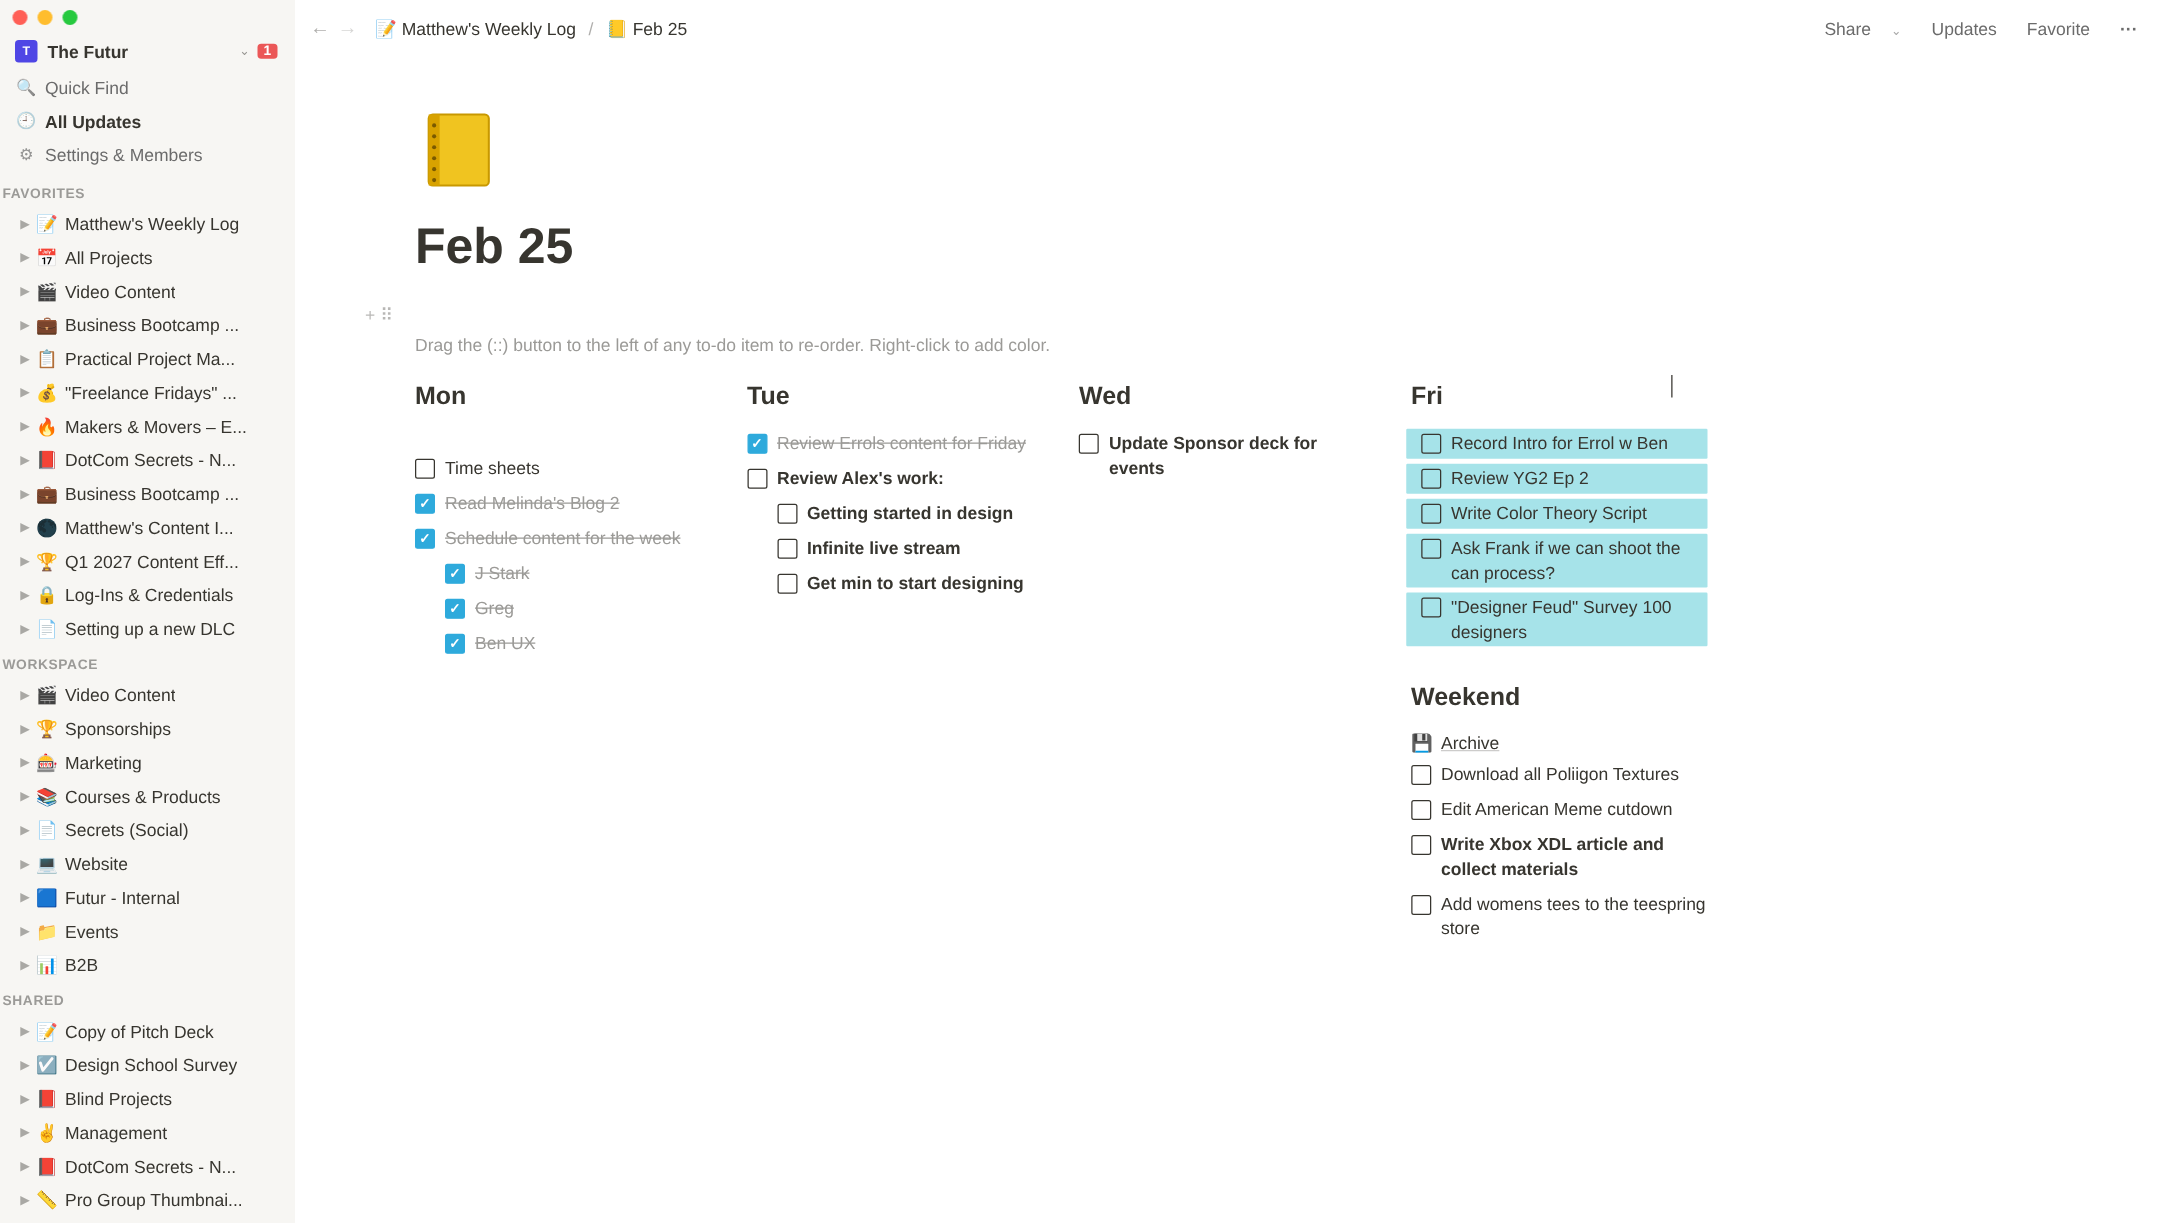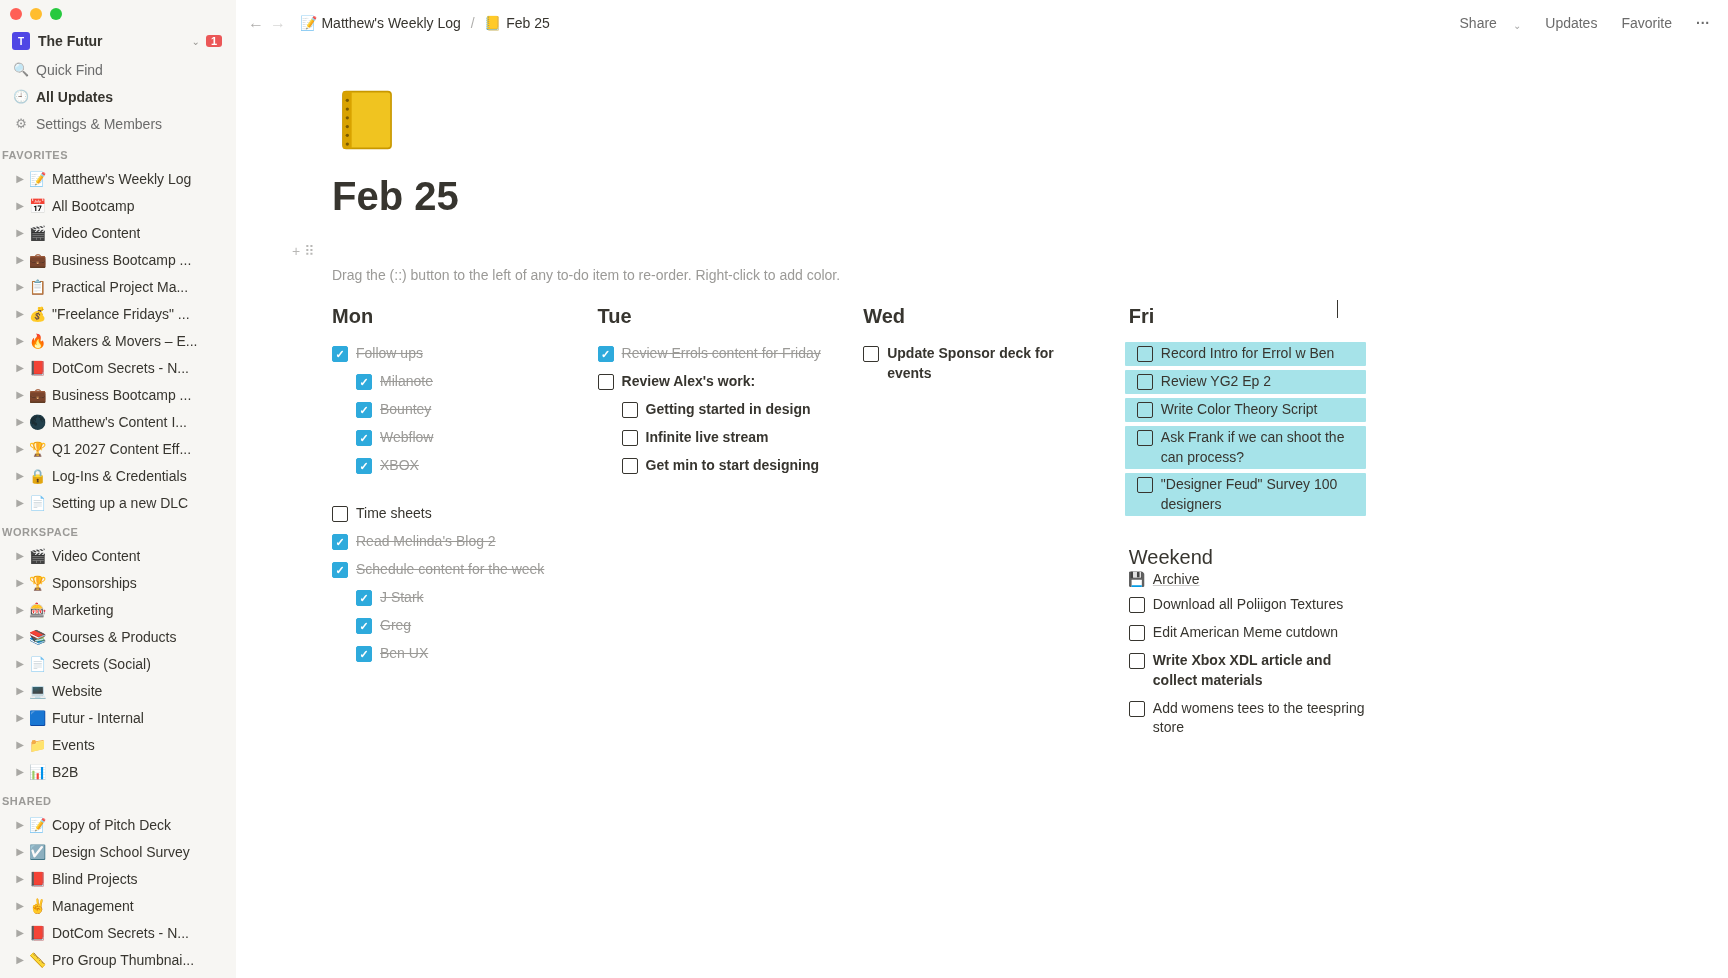--- a/index.html
+++ b/index.html
@@ -74,21 +74,21 @@
 
     .todo.hl { background: #a6e3e9; border-radius: 1px; padding: 2px 12px; margin-left: -4px; margin-bottom: 4px; }
     .todo.hl .chk { border-color: #37352f; background: transparent; }
 
     .spacer { height: 20px; }
 
     .page-link { display: flex; align-items: center; gap: 8px; padding: 2px 0; margin-bottom: 4px; cursor: pointer; }
     .page-link .pl-icon { width: 16px; text-align: center; }
     .page-link .pl-text { text-decoration: underline; text-decoration-color: rgba(55,53,47,0.25); }
 
-    .sub-title { font-size: 20px; font-weight: 400; margin-top: 30px; }
+    .sub-title { font-size: 20px; font-weight: 700; margin-top: 30px; margin-bottom: 14px; }
 
     
     ::-webkit-scrollbar { width: 8px; }
     ::-webkit-scrollbar-thumb { background: rgba(0,0,0,0.2); border-radius: 4px; }
 
     svg.emoji-notebook { width: 70px; height: 70px; }
   </style>
 </head>
 <body>
 
@@ -126,21 +126,21 @@
     <div class="sb-heading">FAVORITES</div>
     <div id="fav-list">
         <div class="sb-page">
           <span class="disclose">▶</span>
           <span class="pg-icon">📝</span>
           <span class="pg-label">Matthew's Weekly Log</span>
         </div>
         <div class="sb-page">
           <span class="disclose">▶</span>
           <span class="pg-icon">📅</span>
-          <span class="pg-label">All Bootcamp</span>
+          <span class="pg-label">All Projects</span>
         </div>
         <div class="sb-page">
           <span class="disclose">▶</span>
           <span class="pg-icon">🎬</span>
           <span class="pg-label">Video Content</span>
         </div>
         <div class="sb-page">
           <span class="disclose">▶</span>
           <span class="pg-icon">💼</span>
           <span class="pg-label">Business Bootcamp ...</span>
@@ -325,42 +325,20 @@
             <span>+</span>
             <span>⠿</span>
           </div>
         </div>
         <div class="hint-text">Drag the (::) button to the left of any to-do item to re-order. Right-click to add color.</div>
 
         <div class="board">
 
           <div>
             <div class="col-title">Mon</div>
-            <div id="mon-list">
-                <div class="todo done">
-                  <span class="chk"></span>
-                  <span class="txt">Follow ups</span>
-                </div>
-                <div class="todo done indent-1">
-                  <span class="chk"></span>
-                  <span class="txt">Milanote</span>
-                </div>
-                <div class="todo done indent-1">
-                  <span class="chk"></span>
-                  <span class="txt">Bountey</span>
-                </div>
-                <div class="todo done indent-1">
-                  <span class="chk"></span>
-                  <span class="txt">Webflow</span>
-                </div>
-                <div class="todo done indent-1">
-                  <span class="chk"></span>
-                  <span class="txt">XBOX</span>
-                </div>
-              </div>
             <div class="spacer"></div>
             <div id="mon-list2">
                 <div class="todo">
                   <span class="chk"></span>
                   <span class="txt">Time sheets</span>
                 </div>
                 <div class="todo done">
                   <span class="chk"></span>
                   <span class="txt">Read Melinda's Blog 2</span>
                 </div>

